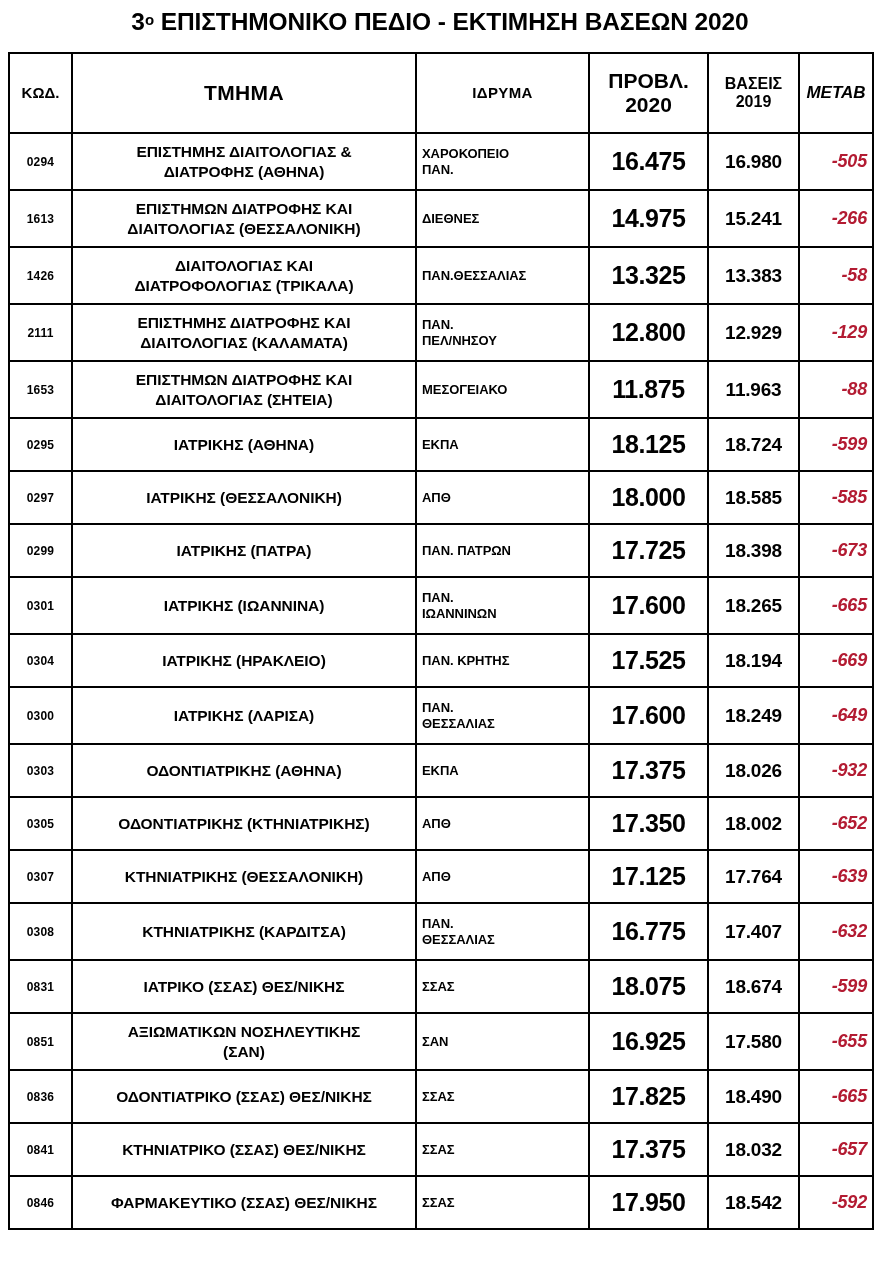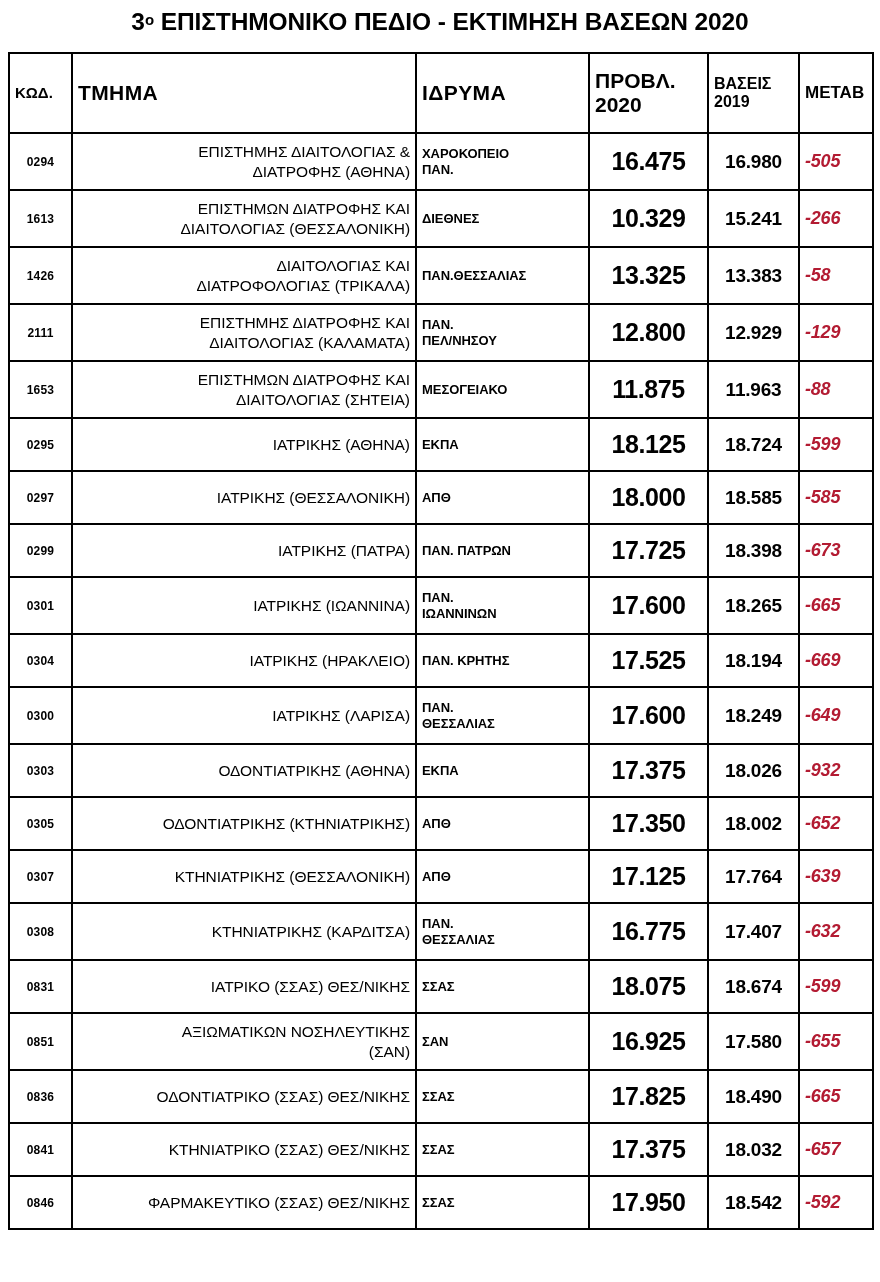--- a/index.html
+++ b/index.html
@@ -65,44 +65,44 @@
     border: 2px solid #000;
     padding: 0 5px;
     vertical-align: middle;
     background: #ffffff;
   }
 
   
   thead th {
     background: #d9d9d9;
     height: 78px;
-    text-align: left;
+    text-align: center;
     font-weight: bold;
     line-height: 1.12;
   }
   th.h-code   { font-size: 15px; }
   th.h-dept   { font-size: 21px; letter-spacing: 0.4px;}
-  th.h-inst   { font-size: 21px; letter-spacing: 0.4px;}
+  th.h-inst   { font-size: 15px; letter-spacing: 0.4px;}
   th.h-prov   { font-size: 21px; }
   th.h-prov .l2 { font-size: 21px; display:block; }
   th.h-base   { font-size: 16px; }
   th.h-base .l2 { font-size: 16px; display:block; }
-  th.h-metab  { font-size: 17px; }
+  th.h-metab  { font-size: 17px; font-style: italic; }
 
   
   td.code {
     text-align: center;
     font-size: 12px;
     font-weight: bold;
     letter-spacing: 0.2px;
   }
   td.dept {
-    text-align: right;
+    text-align: center;
     font-size: 15.5px;
-    font-weight: normal;
+    font-weight: bold;
     line-height: 1.28;
     padding-left: 7px;
     letter-spacing: -0.05px;
   }
   td.inst {
     font-size: 13px;
     font-weight: bold;
     line-height: 1.18;
     letter-spacing: -0.05px;
   }
@@ -112,21 +112,21 @@
     font-weight: bold;
     letter-spacing: -0.4px;
   }
   td.base {
     text-align: center;
     font-size: 19px;
     font-weight: bold;
     letter-spacing: -0.2px;
   }
   td.metab {
-    text-align: left;
+    text-align: right;
     font-size: 18px;
     font-weight: bold;
     font-style: italic;
     color: #b31b32;
     background: #f9ccd6;
     letter-spacing: -0.2px;
   }
 
   tr.r1 td { height: 51px; }
   tr.r2 td { height: 55px; }
@@ -164,21 +164,21 @@
             <td class="dept">ΕΠΙΣΤΗΜΗΣ ΔΙΑΙΤΟΛΟΓΙΑΣ &amp;<br>ΔΙΑΤΡΟΦΗΣ (ΑΘΗΝΑ)</td>
             <td class="inst">ΧΑΡΟΚΟΠΕΙΟ<br>ΠΑΝ.</td>
             <td class="prov">16.475</td>
             <td class="base">16.980</td>
             <td class="metab">-505</td>
           </tr>
           <tr class="r2">
             <td class="code">1613</td>
             <td class="dept">ΕΠΙΣΤΗΜΩΝ ΔΙΑΤΡΟΦΗΣ ΚΑΙ<br>ΔΙΑΙΤΟΛΟΓΙΑΣ (ΘΕΣΣΑΛΟΝΙΚΗ)</td>
             <td class="inst">ΔΙΕΘΝΕΣ</td>
-            <td class="prov">10.329</td>
+            <td class="prov">14.975</td>
             <td class="base">15.241</td>
             <td class="metab">-266</td>
           </tr>
           <tr class="r2">
             <td class="code">1426</td>
             <td class="dept">ΔΙΑΙΤΟΛΟΓΙΑΣ ΚΑΙ<br>ΔΙΑΤΡΟΦΟΛΟΓΙΑΣ (ΤΡΙΚΑΛΑ)</td>
             <td class="inst">ΠΑΝ.ΘΕΣΣΑΛΙΑΣ</td>
             <td class="prov">13.325</td>
             <td class="base">13.383</td>
             <td class="metab">-58</td>

